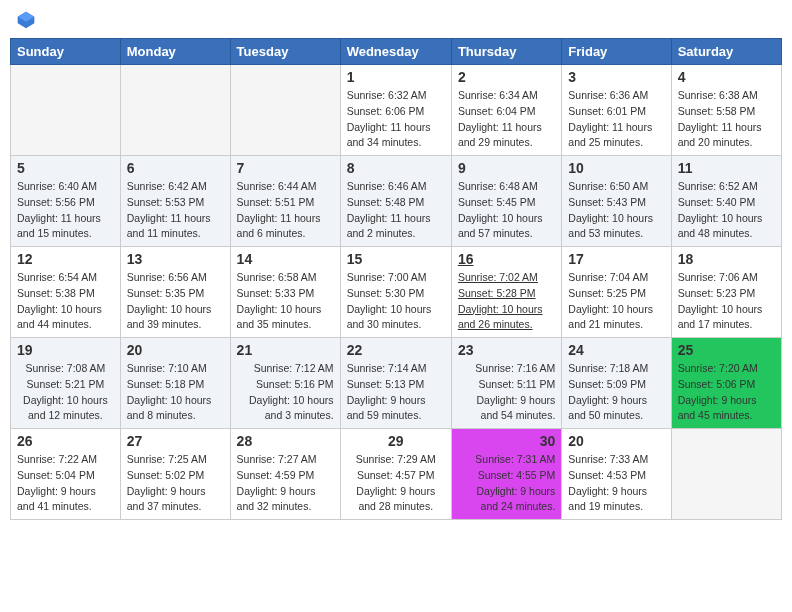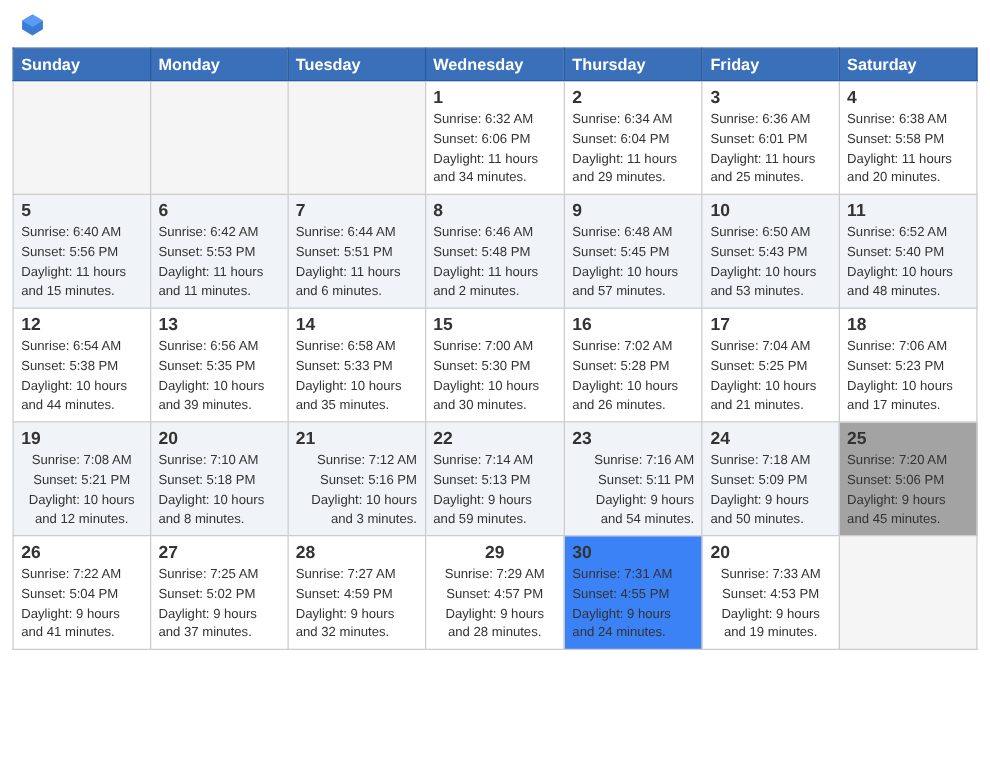--- a/index.html
+++ b/index.html
@@ -241,21 +241,21 @@
 Daylight: 10 hours
 and 35 minutes.</div>
         </td>
         <td style="background-color: rgb(255, 255, 255);">
           <div class="day-number">15</div>
           <div class="day-info" style="white-space: pre-line;">Sunrise: 7:00 AM
 Sunset: 5:30 PM
 Daylight: 10 hours
 and 30 minutes.</div>
         </td>
-        <td style="background-color: rgb(255, 255, 255);">
+        <td style="background-color: rgb(255, 255, 255); text-decoration: underline;">
           <div class="day-number">16</div>
           <div class="day-info" style="white-space: pre-line;">Sunrise: 7:02 AM
 Sunset: 5:28 PM
 Daylight: 10 hours
 and 26 minutes.</div>
         </td>
         <td style="background-color: rgb(255, 255, 255);">
           <div class="day-number">17</div>
           <div class="day-info" style="white-space: pre-line;">Sunrise: 7:04 AM
 Sunset: 5:25 PM
@@ -306,21 +306,21 @@
 Daylight: 9 hours
 and 54 minutes.</div>
         </td>
         <td style="background-color: rgb(240, 244, 248);">
           <div class="day-number">24</div>
           <div class="day-info" style="white-space: pre-line;">Sunrise: 7:18 AM
 Sunset: 5:09 PM
 Daylight: 9 hours
 and 50 minutes.</div>
         </td>
-        <td style="background-color: #a3a3a3;">
+        <td style="background-color: #22c55e;">
           <div class="day-number">25</div>
           <div class="day-info" style="white-space: pre-line;">Sunrise: 7:20 AM
 Sunset: 5:06 PM
 Daylight: 9 hours
 and 45 minutes.</div>
         </td>
       </tr>
       <tr>
         <td style="background-color: rgb(255, 255, 255);">
           <div class="day-number">26</div>
@@ -343,30 +343,30 @@
 Daylight: 9 hours
 and 32 minutes.</div>
         </td>
         <td style="background-color: rgb(255, 255, 255); text-align: center;">
           <div class="day-number">29</div>
           <div class="day-info" style="white-space: pre-line;">Sunrise: 7:29 AM
 Sunset: 4:57 PM
 Daylight: 9 hours
 and 28 minutes.</div>
         </td>
-        <td style="background-color: #3b82f6;">
+        <td style="background-color: #d946ef; text-align: right;">
           <div class="day-number">30</div>
           <div class="day-info" style="white-space: pre-line;">Sunrise: 7:31 AM
 Sunset: 4:55 PM
 Daylight: 9 hours
 and 24 minutes.</div>
         </td>
         <td style="background-color: rgb(255, 255, 255);">
           <div class="day-number">20</div>
-          <div class="day-info" style="white-space: pre-line; text-align: center;">Sunrise: 7:33 AM
+          <div class="day-info" style="white-space: pre-line;">Sunrise: 7:33 AM
 Sunset: 4:53 PM
 Daylight: 9 hours
 and 19 minutes.</div>
         </td>
         <td class="empty-cell" style="background-color: rgb(245, 245, 245);"></td>
       </tr>
     </tbody>
 </table>
 
 </body></html>

